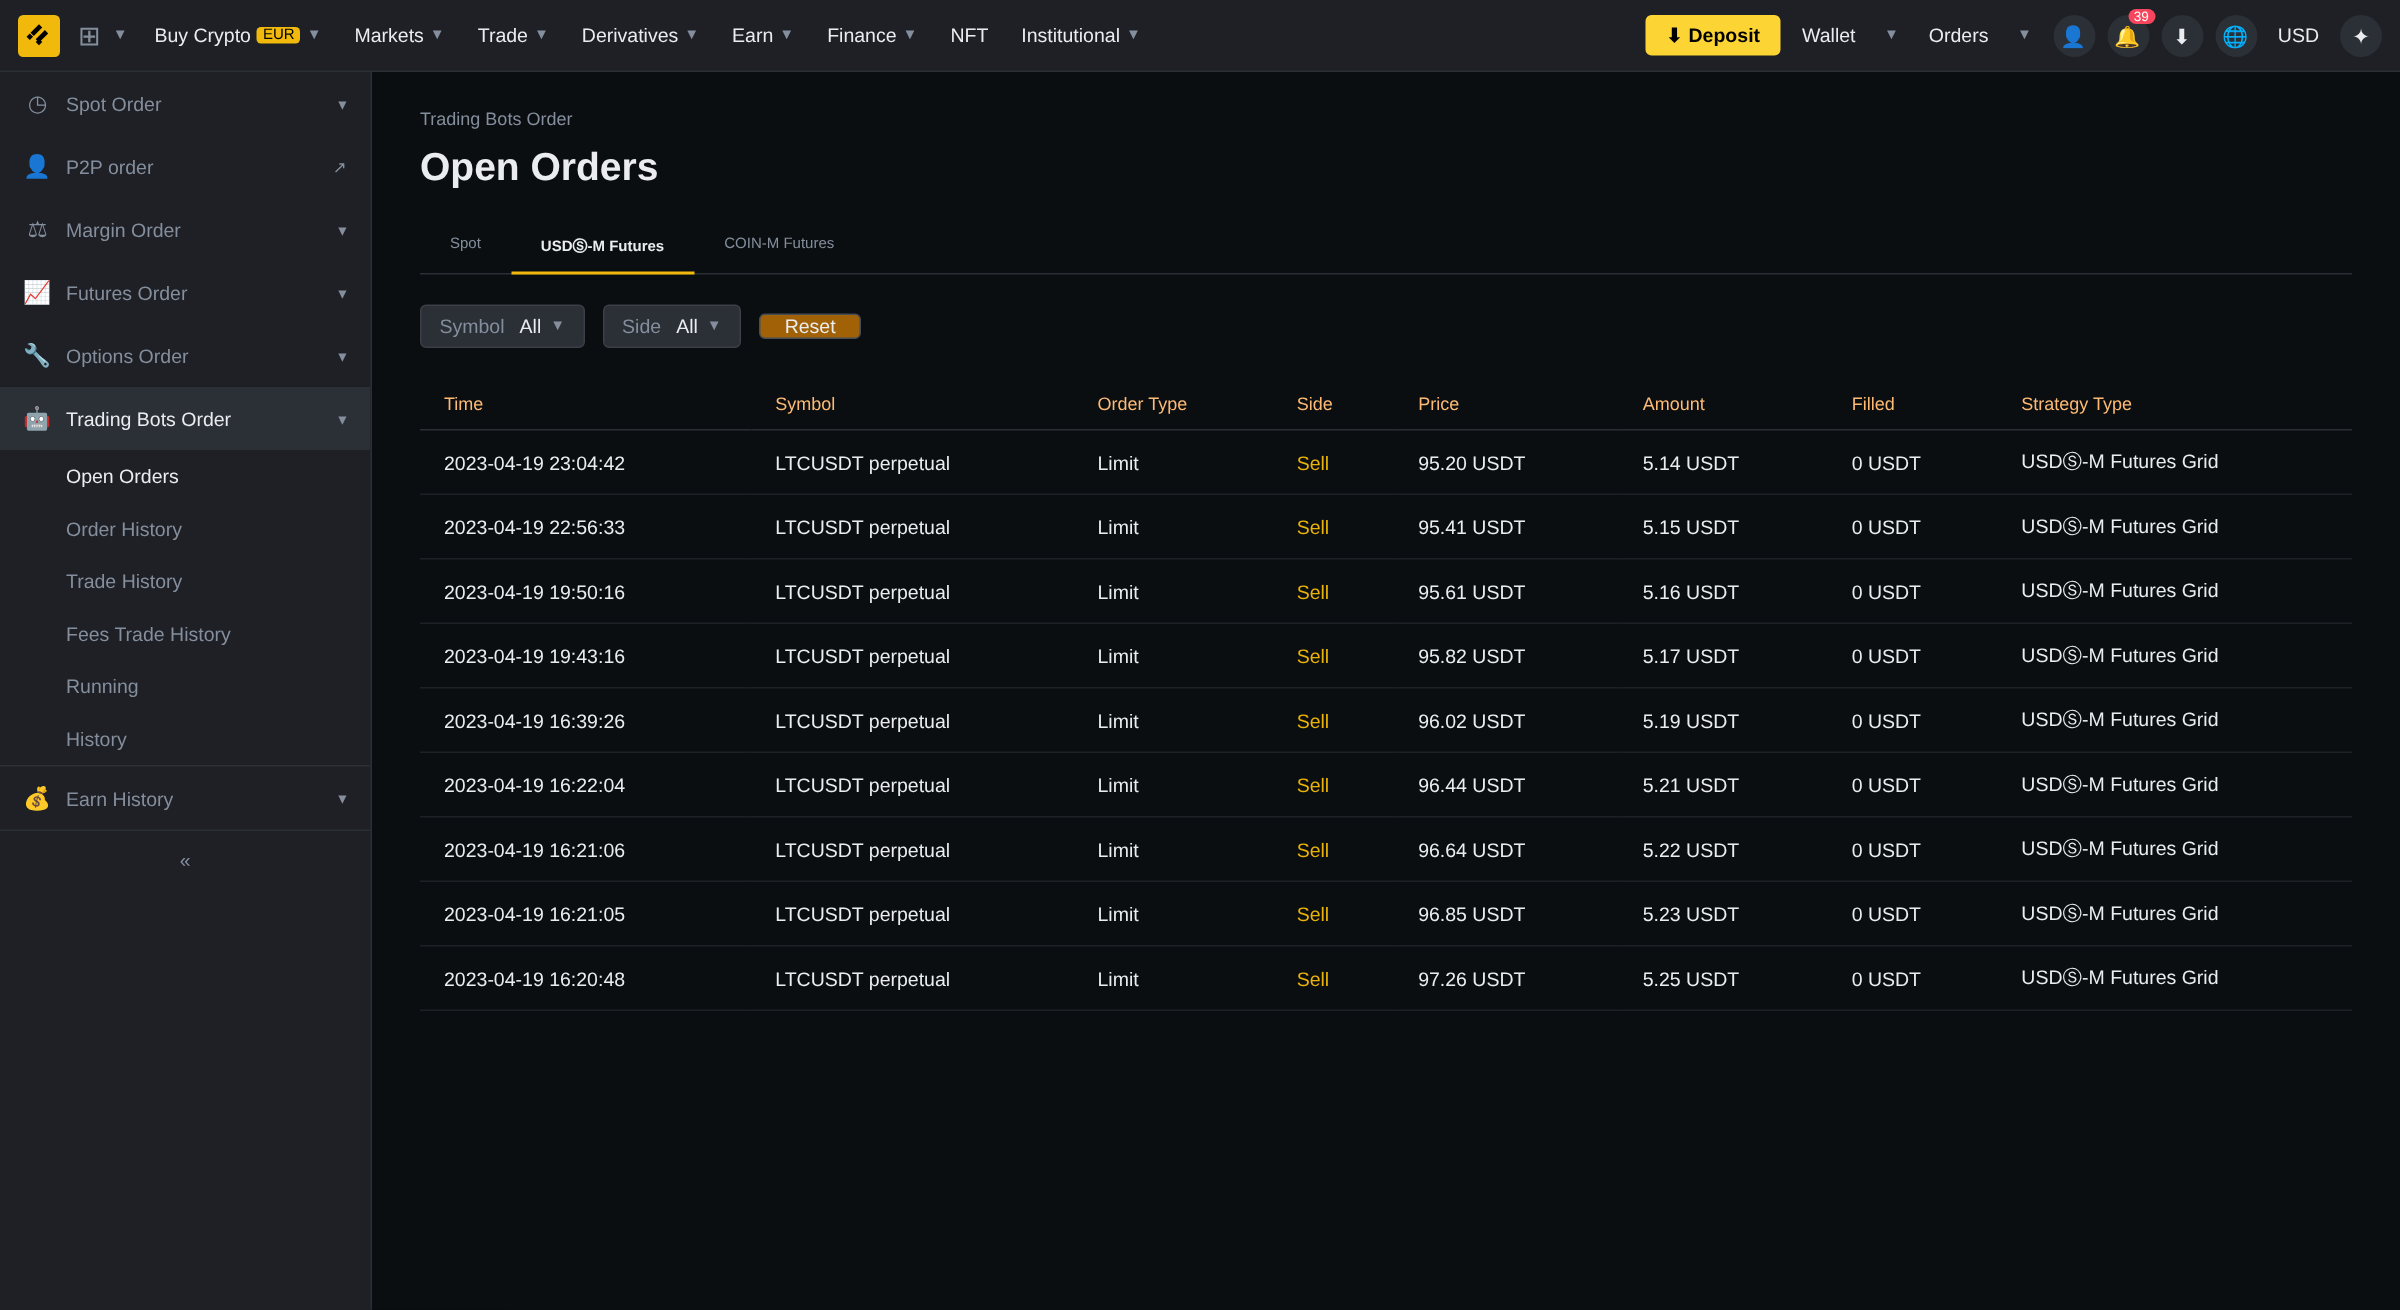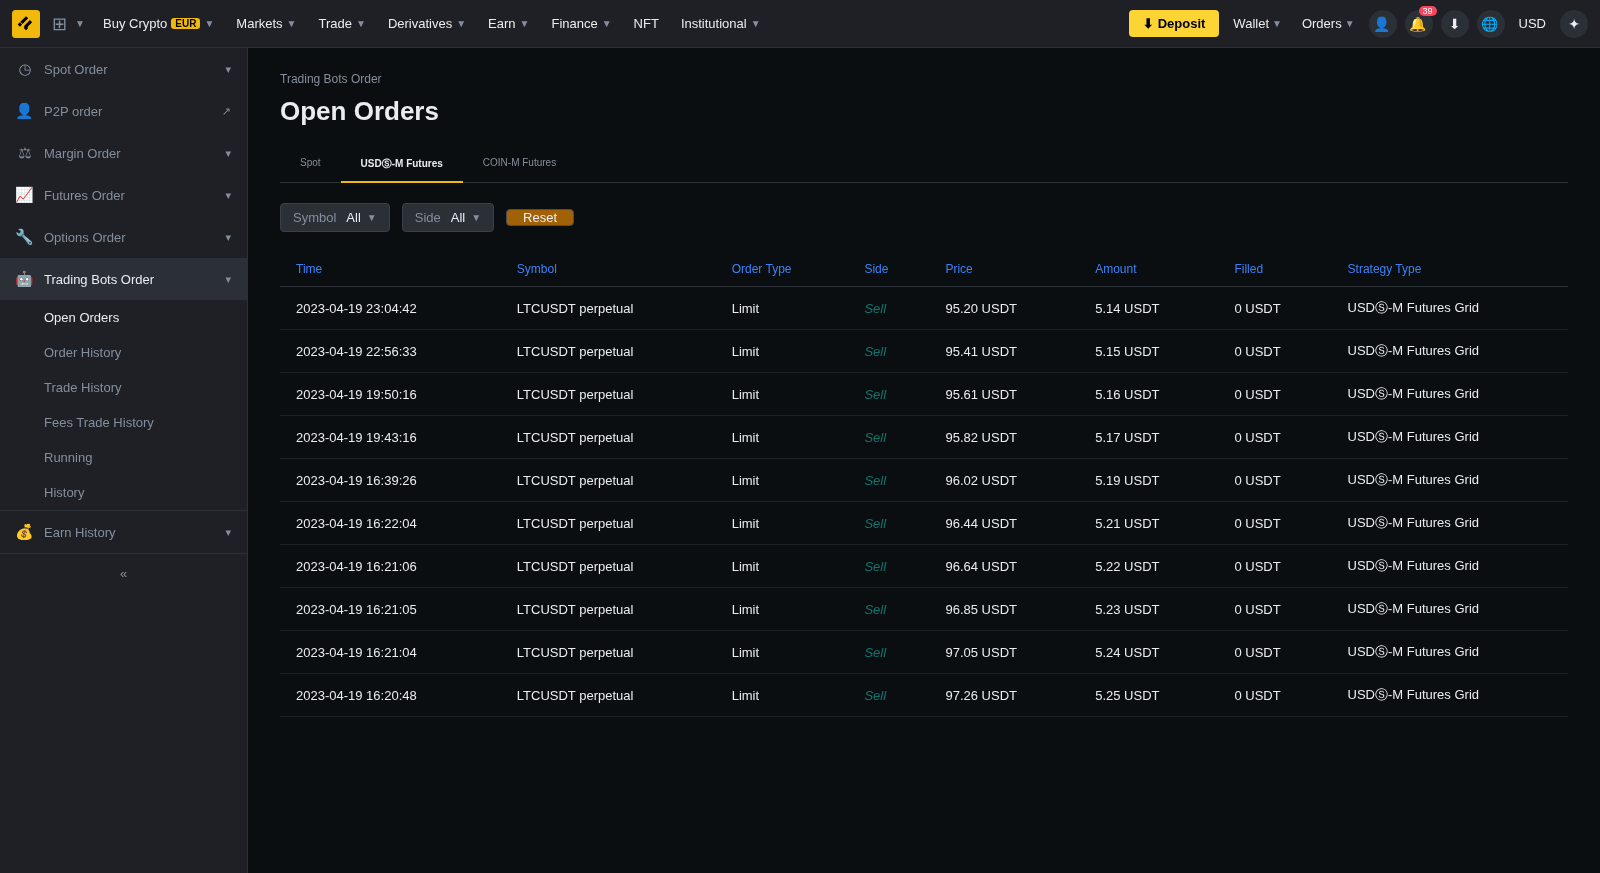--- a/index.html
+++ b/index.html
@@ -59,21 +59,21 @@
       font-weight: 500;
       white-space: nowrap;
     }
     .nav-item .chevron { font-size: 10px; color: #848e9c; }
     .nav-item .badge {
       background: #f0b90b;
       color: #000;
       border-radius: 3px;
       padding: 0 4px;
       font-size: 10px;
-      font-weight: bold;
+      font-weight: normal;
     }
     .nav-right {
       display: flex;
       align-items: center;
       gap: 8px;
     }
     .btn-deposit {
       background: #fcd535;
       color: #000;
       border: none;
@@ -82,21 +82,21 @@
       font-size: 13px;
       font-weight: 600;
       cursor: pointer;
       display: flex;
       align-items: center;
       gap: 4px;
     }
     .nav-right-item {
       display: flex;
       align-items: center;
-      gap: 3px;
+      gap: 19px;
       color: #eaecef;
       cursor: pointer;
       font-size: 13px;
       padding: 0 6px;
       justify-content: center;
     }
     .nav-right-item .chevron { font-size: 10px; color: #848e9c; }
     .nav-right-icon {
       width: 28px;
       height: 28px;
@@ -260,35 +260,35 @@
     table {
       width: 100%;
       border-collapse: collapse;
     }
     thead tr {
       border-bottom: 1px solid #2b2f36;
     }
     thead th {
       padding: 10px 16px;
       text-align: left;
-      color: #3b82f6;
+      color: #fdba74;
       font-size: 12px;
       font-weight: 500;
       white-space: nowrap;
     }
     tbody tr {
       border-bottom: 1px solid #1e2026;
     }
     tbody td {
       padding: 12px 16px;
       font-size: 13px;
       color: #eaecef;
       white-space: nowrap;
     }
-    .sell-label { color: #0f766e; font-style: italic; }
+    .sell-label { color: #eab308; }
   </style>
 </head>
 <body>
 
 <nav class="top-nav">
   <div class="logo">
     <svg class="logo-icon" viewBox="0 0 32 32" fill="none">
       <rect width="32" height="32" rx="4" fill="#F0B90B"></rect>
       <path d="M16 7l2.5 2.5-6.5 6.5-2.5-2.5L16 7z" fill="#000"></path>
       <path d="M20.5 11.5L23 14l-7 7-2.5-2.5 7-7z" fill="#000"></path>
@@ -543,30 +543,20 @@
       <td>2023-04-19 16:21:05</td>
       <td>LTCUSDT perpetual</td>
       <td>Limit</td>
       <td class="sell-label">Sell</td>
       <td>96.85 USDT</td>
       <td>5.23 USDT</td>
       <td>0 USDT</td>
       <td>USDⓈ-M Futures Grid</td>
     </tr>
           <tr>
-      <td>2023-04-19 16:21:04</td>
-      <td>LTCUSDT perpetual</td>
-      <td>Limit</td>
-      <td class="sell-label">Sell</td>
-      <td>97.05 USDT</td>
-      <td>5.24 USDT</td>
-      <td>0 USDT</td>
-      <td>USDⓈ-M Futures Grid</td>
-    </tr>
-          <tr>
       <td>2023-04-19 16:20:48</td>
       <td>LTCUSDT perpetual</td>
       <td>Limit</td>
       <td class="sell-label">Sell</td>
       <td>97.26 USDT</td>
       <td>5.25 USDT</td>
       <td>0 USDT</td>
       <td>USDⓈ-M Futures Grid</td>
     </tr>
         </tbody>

